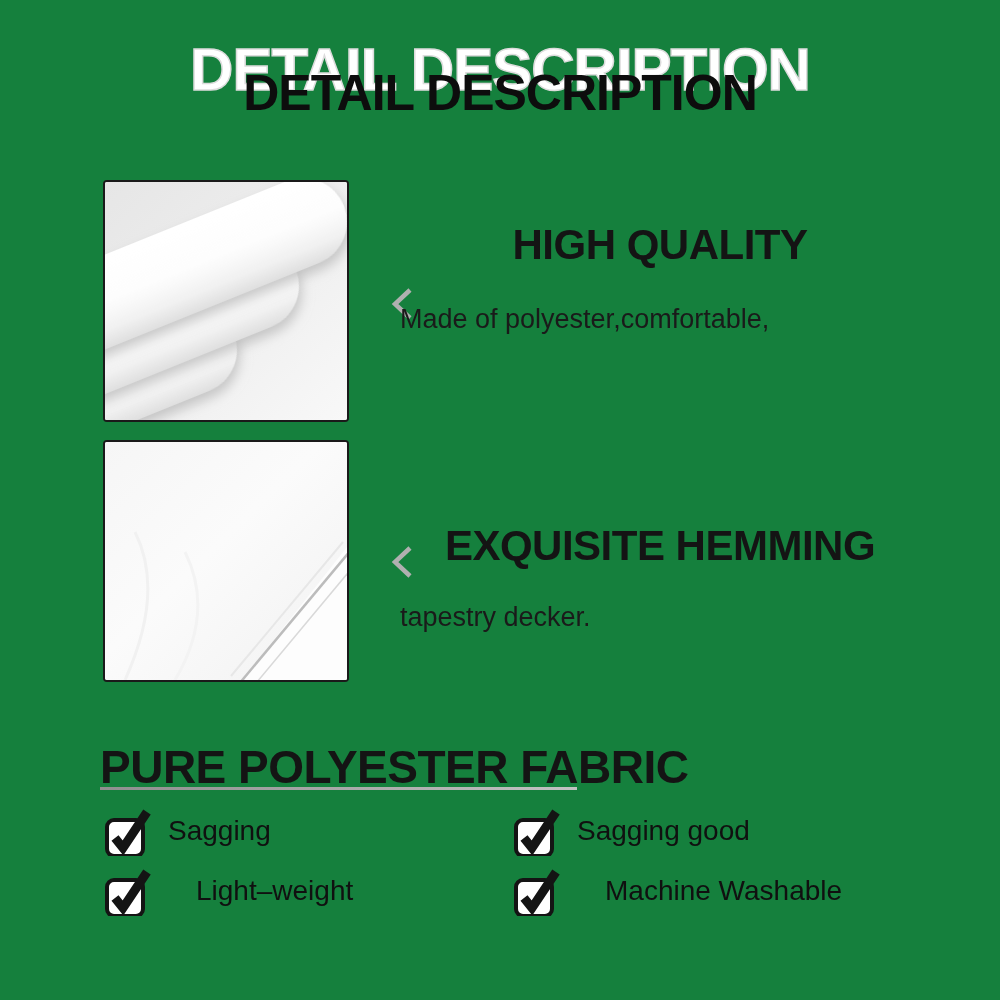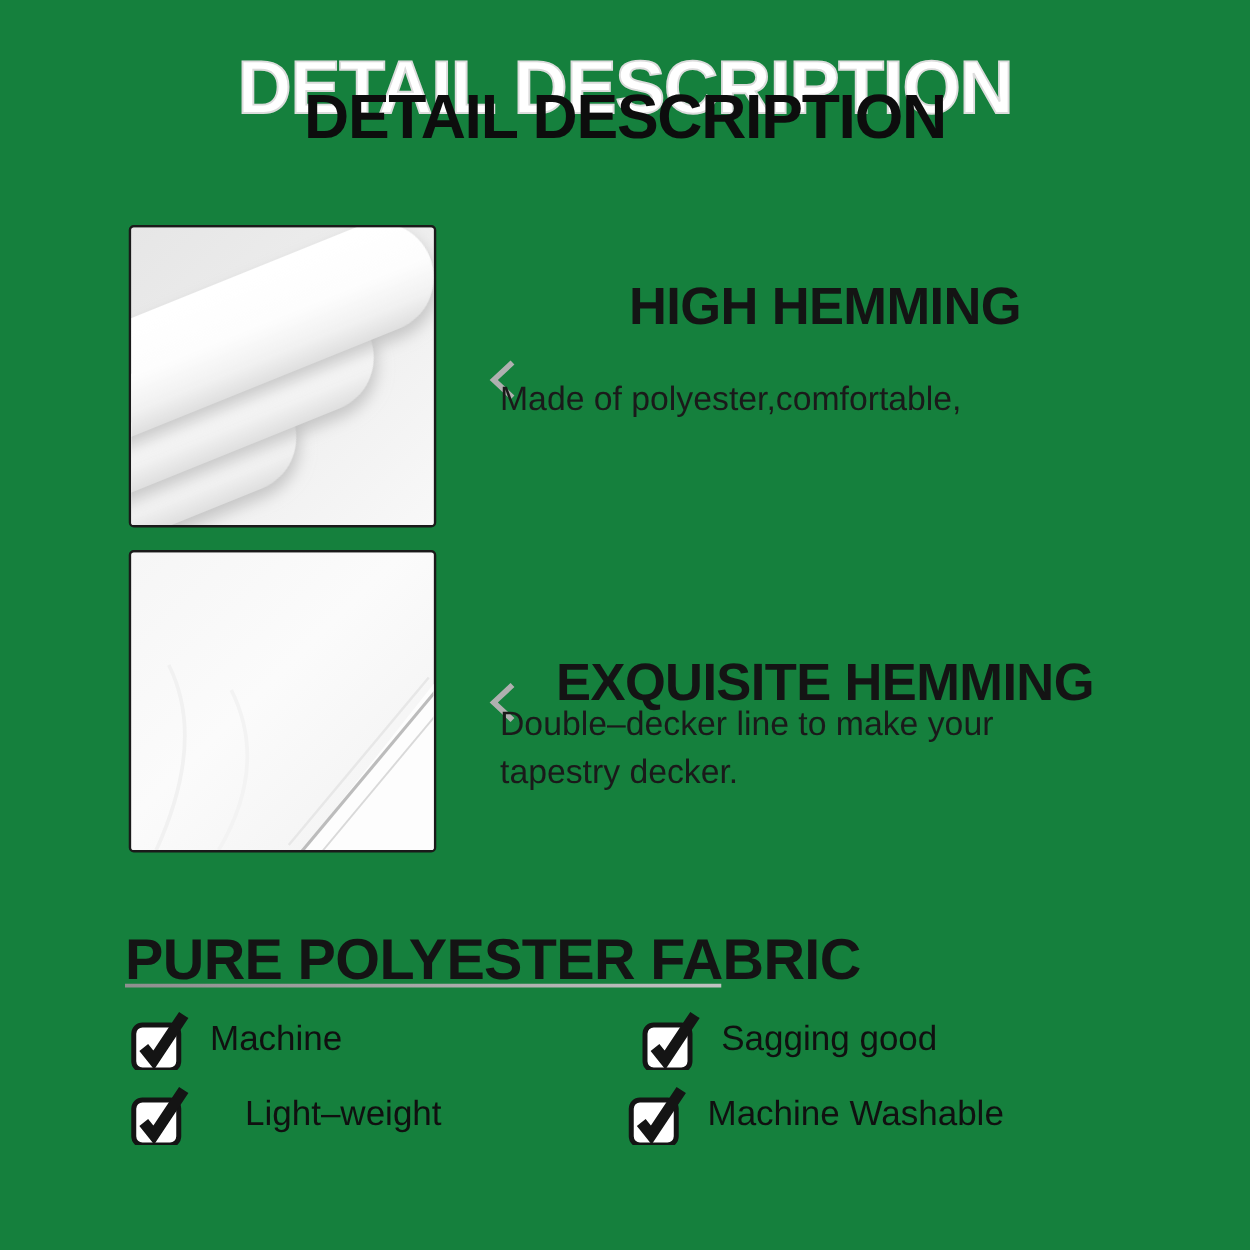--- a/index.html
+++ b/index.html
@@ -49,21 +49,21 @@
     font-size:46px;font-weight:700;letter-spacing:-0.5px;line-height:1;color:#141414;white-space:nowrap;
   }
   .features-underline{
     position:absolute;left:100px;top:787px;width:477px;height:3px;
     background:linear-gradient(to right,#8f8f8f,#c2c2c2);
   }
   .feature-item{position:absolute;display:flex;align-items:center;height:50px;}
   #feat1{left:103px;top:806px;}
   #feat2{left:103px;top:866px;gap:28px;}
   #feat3{left:512px;top:806px;align-items:flex-end;}
-  #feat4{left:501px;top:866px;}
+  #feat4{left:512px;top:866px;gap:28px;}
   .feature-item svg{width:50px;height:50px;flex:0 0 50px;}
   .cb-label{margin-left:15px;font-size:28px;line-height:50px;color:#101010;white-space:nowrap;}
 </style>
 </head>
 <body>
 
 <div class="page">
 
   <div class="ghost-title">DETAIL DESCRIPTION</div>
   <h1 class="main-title">DETAIL DESCRIPTION</h1>
@@ -96,21 +96,21 @@
       <g transform="translate(198 40) rotate(-22)" filter="url(#ds1)">
         <rect x="-420" y="-44" width="464" height="88" rx="44" fill="url(#tube)"></rect>
       </g>
     </svg>
   </figure>
 
   <svg class="chevron" id="chev1" viewBox="0 0 26 36">
     <polyline points="21,4 6,18 21,32" fill="none" stroke="#b0b0b0" stroke-width="4.5"></polyline>
   </svg>
 
-  <h2 class="sec-heading" id="sec1-heading">HIGH HEMMING</h2>
+  <h2 class="sec-heading" id="sec1-heading">HIGH QUALITY</h2>
   <p class="sec-body" id="sec1-body">
     <span>Made of polyester,comfortable,</span><br>
   </p>
 
   <figure class="photo" id="photo2" aria-label="hemmed-fabric-edge-with-double-stitch">
     <svg viewBox="0 0 242 238" width="242" height="238">
       <defs>
         <linearGradient id="bg2" x1="0" y1="0" x2="1" y2="1">
           <stop offset="0" stop-color="#f6f6f6"></stop>
           <stop offset="0.45" stop-color="#fbfbfb"></stop>
@@ -126,33 +126,33 @@
       <line x1="252" y1="120" x2="142" y2="252" stroke="#d9d9d9" stroke-width="1.5"></line>
     </svg>
   </figure>
 
   <svg class="chevron" id="chev2" viewBox="0 0 26 36">
     <polyline points="21,4 6,18 21,32" fill="none" stroke="#b0b0b0" stroke-width="4.5"></polyline>
   </svg>
 
   <h2 class="sec-heading" id="sec2-heading">EXQUISITE HEMMING</h2>
   <p class="sec-body" id="sec2-body">
-    <span>Double–decker line to make your</span><br>
+    <br>
     <span>tapestry decker.</span>
   </p>
 
   <h2 class="features-heading">PURE POLYESTER FABRIC</h2>
   <div class="features-underline"></div>
 
   <div class="feature-item" id="feat1">
     <svg viewBox="0 0 50 50">
       <rect x="4" y="14" width="36" height="36" rx="7" fill="#ffffff" stroke="#141414" stroke-width="4"></rect>
       <polyline points="12,32 20,42 44,6" fill="none" stroke="#141414" stroke-width="9"></polyline>
     </svg>
-    <span class="cb-label">Machine</span>
+    <span class="cb-label">Sagging</span>
   </div>
 
   <div class="feature-item" id="feat2">
     <svg viewBox="0 0 50 50">
       <rect x="4" y="14" width="36" height="36" rx="7" fill="#ffffff" stroke="#141414" stroke-width="4"></rect>
       <polyline points="12,32 20,42 44,6" fill="none" stroke="#141414" stroke-width="9"></polyline>
     </svg>
     <span class="cb-label">Light–weight</span>
   </div>
 

